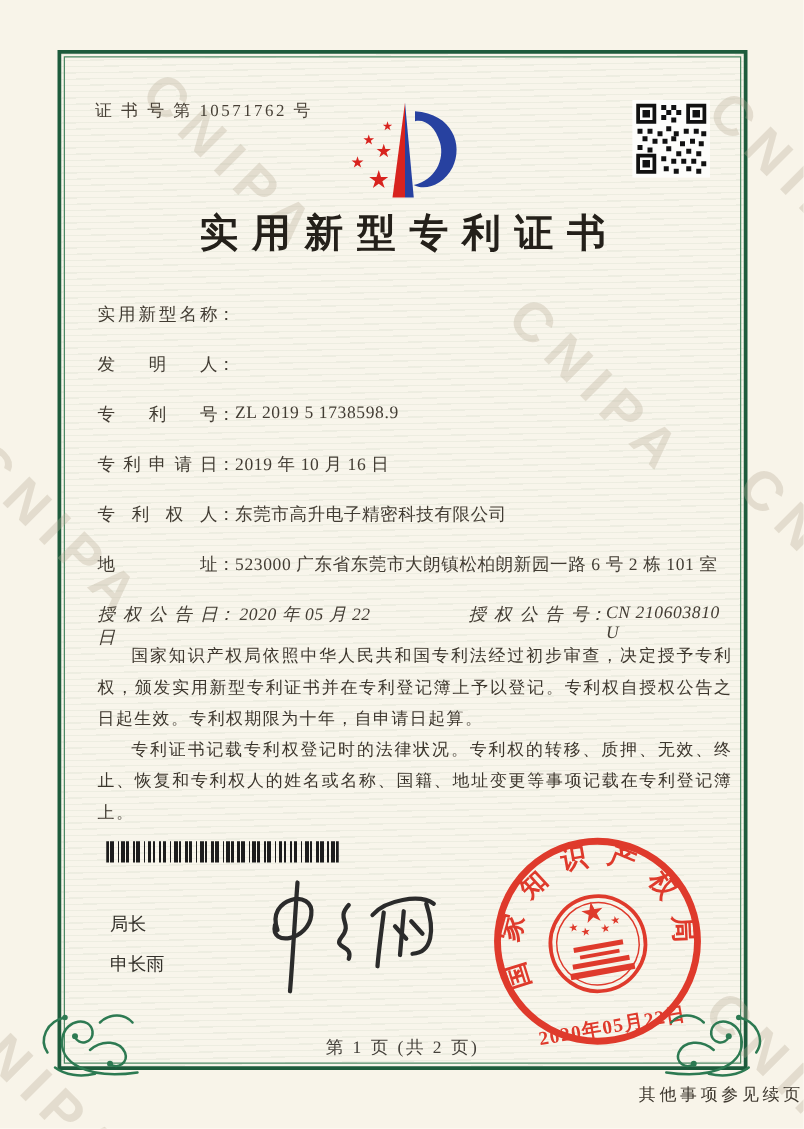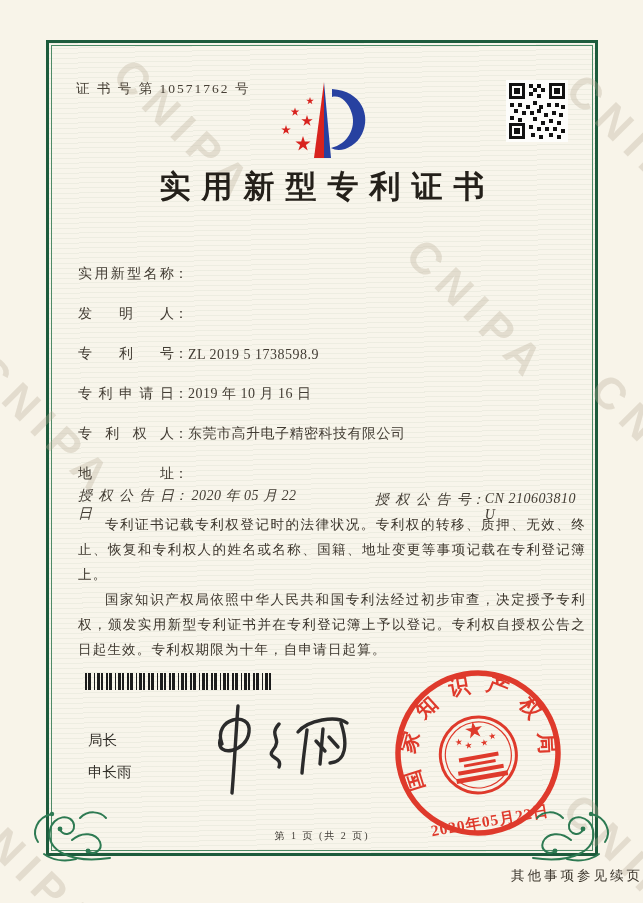--- a/index.html
+++ b/index.html
@@ -37,21 +37,21 @@
   }
   .logo { position:absolute; left:266px; top:76px; z-index:2; }
   .qr { position:absolute; left:506px; top:80px; z-index:2; background:#fdfdfb; }
   .title {
     position:absolute; left:46px; top:166px; width:552px; z-index:2;
     text-align:center; font-size:31px; font-weight:bold;
     letter-spacing:11px; color:#24201a; text-indent:11px;
   }
   
   .fields { position:absolute; left:78px; top:243px; width:505px; z-index:2; font-size:14px; color:#423c33; }
-  .field-row { height:40px; display:flex; align-items:flex-end; }
+  .field-row { height:40px; display:flex; align-items:flex-start; }
   .flabel {
     display:inline-block; width:96px;
     text-align:justify; text-align-last:justify;
     letter-spacing:0; flex:none;
   }
   .colon { flex:none; }
   .fvalue { letter-spacing:0.5px; }
   .grant-row { display:flex;font-style:italic; }
   .grant-pair2 { margin-left:68px; display:flex; }
   
@@ -79,21 +79,21 @@
   }
   .sig-script { position:absolute; left:186px; top:700px; z-index:2; }
   
   .seal {
     position:absolute; left:392px; top:667px; width:172px; height:172px; z-index:3;
     transform:rotate(-10deg); opacity:0.92;
   }
   
   .page-info {
     position:absolute; left:46px; top:829px; width:552px; z-index:2;
-    text-align:center; font-size:10px; letter-spacing:2px; color:#44403a;
+    text-align:center; font-size:14px; letter-spacing:2px; color:#44403a;
   }
   .cont-note {
     position:absolute; left:0; top:867px; width:643px; z-index:2;
     text-align:right; font-size:13.5px; letter-spacing:3px; color:#3c362d;
   }
   .flourish { position:absolute; z-index:4; }
   .flourish.left { left:28px; top:806px; }
   .flourish.right { left:531px; top:806px; transform:scaleX(-1); }
 </style>
 </head>
@@ -210,37 +210,38 @@
       <span class="fvalue">2019 年 10 月 16 日</span>
     </div>
     <div class="field-row">
       <span class="flabel">专利权人</span>
         <span class="colon">：</span>
       <span class="fvalue">东莞市高升电子精密科技有限公司</span>
     </div>
     <div class="field-row">
       <span class="flabel">地址</span>
         <span class="colon">：</span>
+      <span class="fvalue">523000 广东省东莞市大朗镇松柏朗新园一路 6 号 2 栋 101 室</span>
     </div>
     <div class="field-row grant-row">
       <span>
         <span class="flabel">授权公告日</span><span class="colon">：</span>
         <span class="fvalue">2020 年 05 月 22 日</span>
       </span>
       <span class="grant-pair2">
         <span class="flabel">授权公告号</span>
           <span class="colon">：</span>
         <span class="fvalue">CN 210603810 U</span>
       </span>
     </div>
   </div>
 
   <div class="body-text">
+    <p>国家知识产权局依照中华人民共和国专利法经过初步审查，决定授予专利权，颁发实用新型专利证书并在专利登记簿上予以登记。专利权自授权公告之日起生效。专利权期限为十年，自申请日起算。</p>
     <p>专利证书记载专利权登记时的法律状况。专利权的转移、质押、无效、终止、恢复和专利权人的姓名或名称、国籍、地址变更等事项记载在专利登记簿上。</p>
-    <p>国家知识产权局依照中华人民共和国专利法经过初步审查，决定授予专利权，颁发实用新型专利证书并在专利登记簿上予以登记。专利权自授权公告之日起生效。专利权期限为十年，自申请日起算。</p>
   </div>
 
   <div class="barcode"></div>
 
   <div class="sig-block">
     <div>局长</div>
     <div>申长雨</div>
   </div>
 
   <svg class="sig-script" width="175" height="100" viewBox="0 0 175 100">

